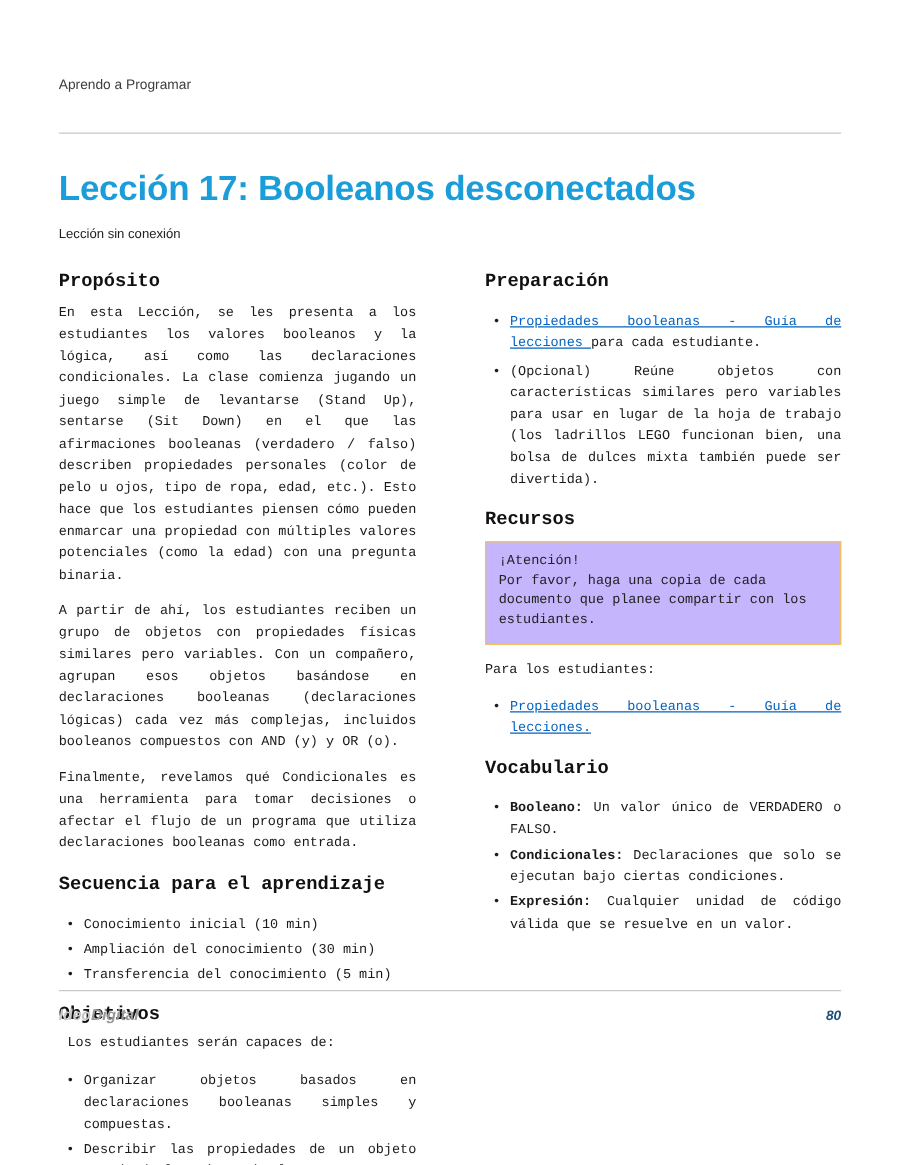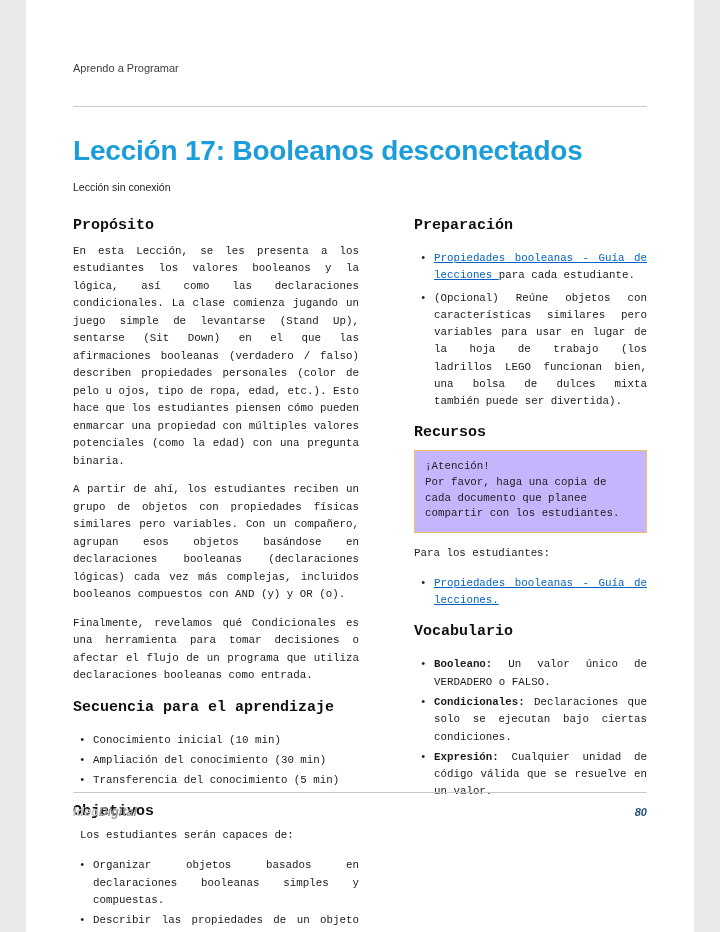--- a/index.html
+++ b/index.html
@@ -1,19 +1,19 @@
 <!DOCTYPE html>
 <html><head>
 <meta charset="utf-8">
 <style>
   * { margin: 0; padding: 0; box-sizing: border-box; }
   html, body { background: #e9e9e9; }
   .page {
     position: relative;
-    width: 668px;
+    width: 720px;
     height: 932px;
     margin: 0 auto;
     background: #ffffff;
     font-family: "Liberation Sans", sans-serif;
     color: #1a1a1a;
     overflow: hidden;
   }
   .content { padding: 0 47px; }
 
   .brand-header {

